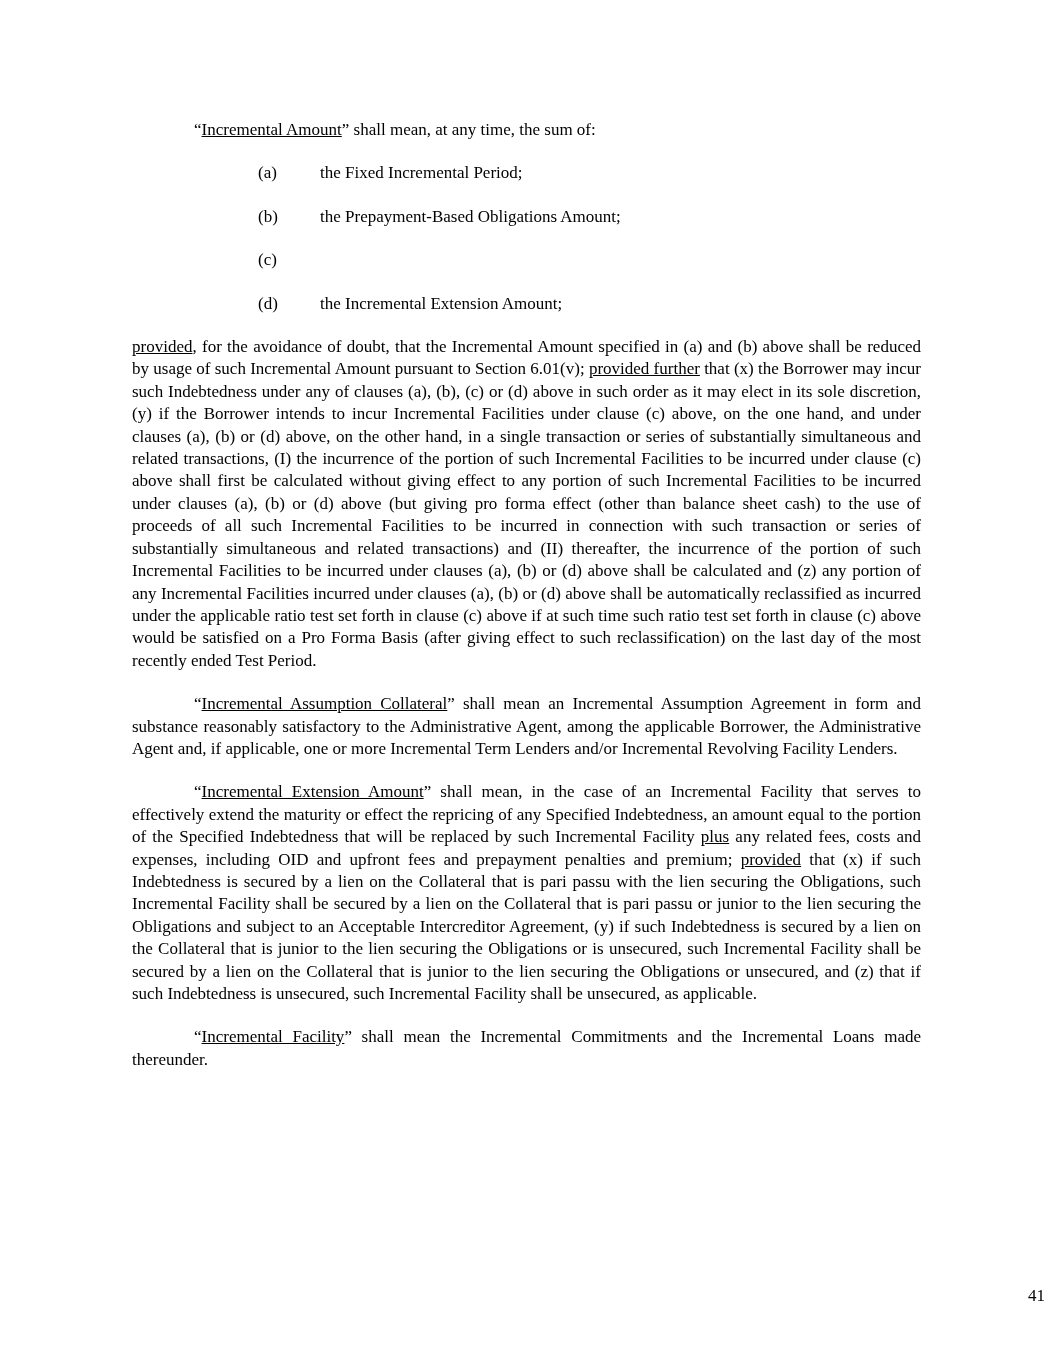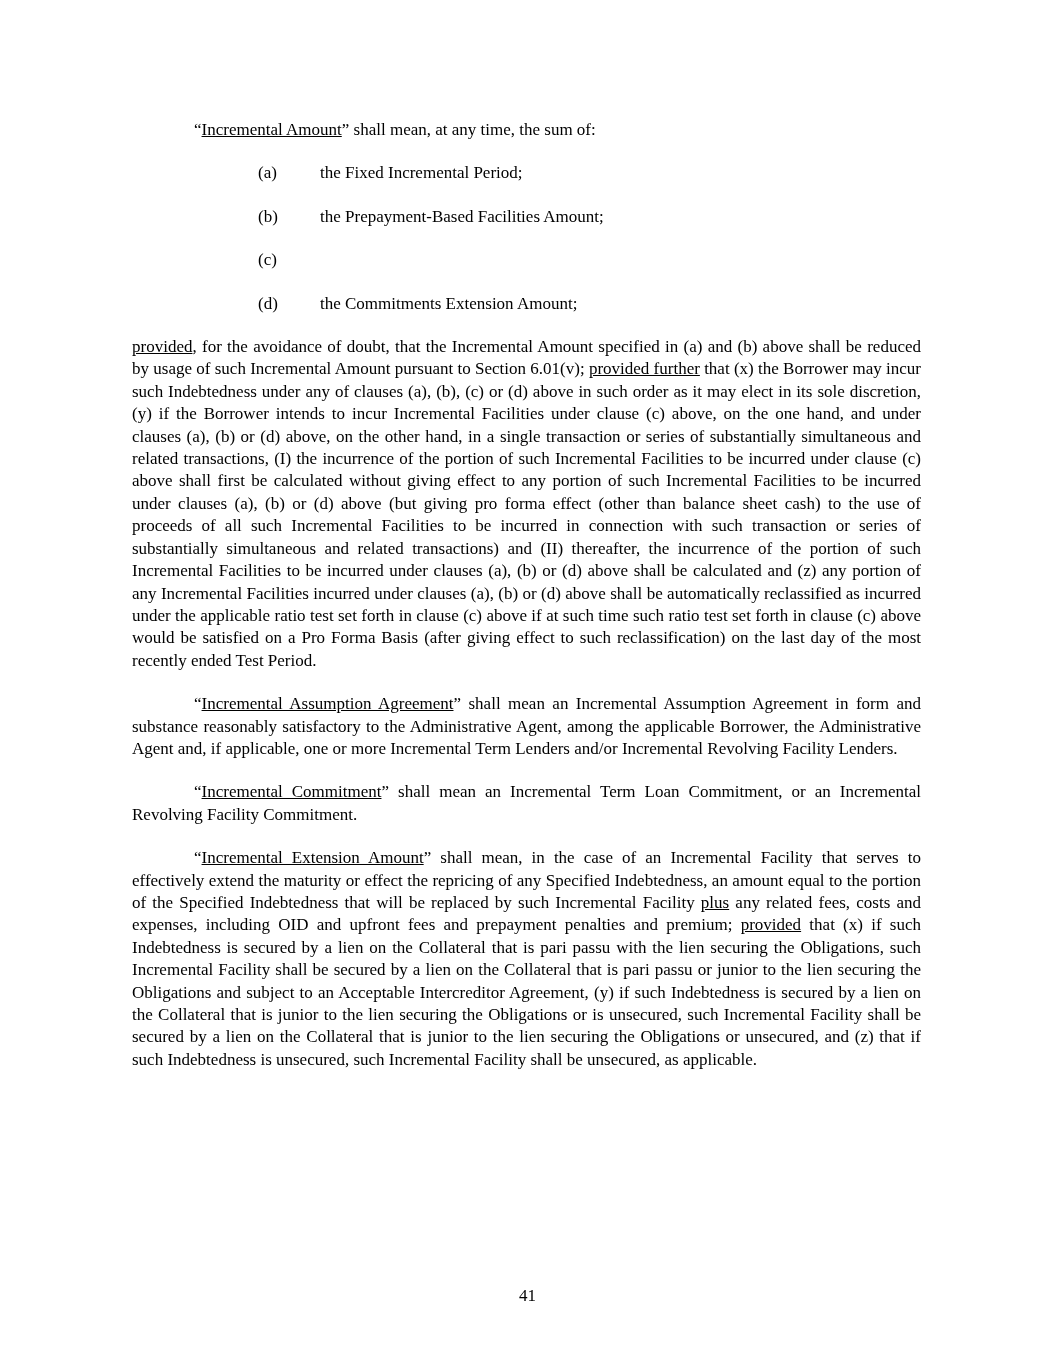--- a/index.html
+++ b/index.html
@@ -30,55 +30,55 @@
   .marker {
     flex: 0 0 62px;
     width: 62px;
   }
   .u { text-decoration: underline; }
   .footer {
     position: absolute;
     bottom: 58px;
     left: 0;
     width: 100%;
-    text-align: center;
+    text-align: right;
     font-size: 17px;
   }
 </style>
 </head>
 <body>
 
 <div class="page">
 
   <div class="para indent"><span>“</span><span class="u">Incremental Amount</span><span>” shall mean, at any time, the sum of:</span></div>
 
   <div class="list-item">
     <span class="marker">(a)</span>
     <span class="list-text"><span>the Fixed Incremental Period;</span></span>
   </div>
 
   <div class="list-item">
     <span class="marker">(b)</span>
-    <span class="list-text"><span>the Prepayment-Based Facilities Amount;</span></span>
+    <span class="list-text"><span>the Prepayment-Based Obligations Amount;</span></span>
   </div>
 
   <div class="list-item">
     <span class="marker">(c)</span>
   </div>
 
   <div class="list-item">
     <span class="marker">(d)</span>
-    <span class="list-text"><span>the Commitments Extension Amount;</span></span>
+    <span class="list-text"><span>the Incremental Extension Amount;</span></span>
   </div>
 
   <div class="para"><span class="u">provided</span><span>, for the avoidance of doubt, that the Incremental Amount specified in (a) and (b) above shall be reduced by usage of such Incremental Amount pursuant to Section 6.01(v); </span><span class="u">provided further</span><span> that (x) the Borrower may incur such Indebtedness under any of clauses (a), (b), (c) or (d) above in such order as it may elect in its sole discretion, (y) if the Borrower intends to incur Incremental Facilities under clause (c) above, on the one hand, and under clauses (a), (b) or (d) above, on the other hand, in a single transaction or series of substantially simultaneous and related transactions, (I) the incurrence of the portion of such Incremental Facilities to be incurred under clause (c) above shall first be calculated without giving effect to any portion of such Incremental Facilities to be incurred under clauses (a), (b) or (d) above (but giving pro forma effect (other than balance sheet cash) to the use of proceeds of all such Incremental Facilities to be incurred in connection with such transaction or series of substantially simultaneous and related transactions) and (II) thereafter, the incurrence of the portion of such Incremental Facilities to be incurred under clauses (a), (b) or (d) above shall be calculated and (z) any portion of any Incremental Facilities incurred under clauses (a), (b) or (d) above shall be automatically reclassified as incurred under the applicable ratio test set forth in clause (c) above if at such time such ratio test set forth in clause (c) above would be satisfied on a Pro Forma Basis (after giving effect to such reclassification) on the last day of the most recently ended Test Period.</span></div>
 
-  <div class="para indent"><span>“</span><span class="u">Incremental Assumption Agreement</span><span>” shall mean an Incremental Assumption Agreement in form and substance reasonably satisfactory to the Administrative Agent, among the applicable Borrower, the Administrative Agent and, if applicable, one or more Incremental Term Lenders and/or Incremental Revolving Facility Lenders.</span></div>
+  <div class="para indent"><span>“</span><span class="u">Incremental Assumption Collateral</span><span>” shall mean an Incremental Assumption Agreement in form and substance reasonably satisfactory to the Administrative Agent, among the applicable Borrower, the Administrative Agent and, if applicable, one or more Incremental Term Lenders and/or Incremental Revolving Facility Lenders.</span></div>
 
-  <div class="para indent"><span>“</span><span class="u">Incremental Commitment</span><span>” shall mean an Incremental Term Loan Commitment, or an Incremental Revolving Facility Commitment.</span></div>
 
   <div class="para indent"><span>“</span><span class="u">Incremental Extension Amount</span><span>” shall mean, in the case of an Incremental Facility that serves to effectively extend the maturity or effect the repricing of any Specified Indebtedness, an amount equal to the portion of the Specified Indebtedness that will be replaced by such Incremental Facility </span><span class="u">plus</span><span> any related fees, costs and expenses, including OID and upfront fees and prepayment penalties and premium; </span><span class="u">provided</span><span> that (x) if such Indebtedness is secured by a lien on the Collateral that is pari passu with the lien securing the Obligations, such Incremental Facility shall be secured by a lien on the Collateral that is pari passu or junior to the lien securing the Obligations and subject to an Acceptable Intercreditor Agreement, (y) if such Indebtedness is secured by a lien on the Collateral that is junior to the lien securing the Obligations or is unsecured, such Incremental Facility shall be secured by a lien on the Collateral that is junior to the lien securing the Obligations or unsecured, and (z) that if such Indebtedness is unsecured, such Incremental Facility shall be unsecured, as applicable.</span></div>
 
+  <div class="para indent"><span>“</span><span class="u">Incremental Facility</span><span>” shall mean the Incremental Commitments and the Incremental Loans made thereunder.</span></div>
 
 
   <div class="footer">41</div>
 
 </div>
 
 </body></html>

